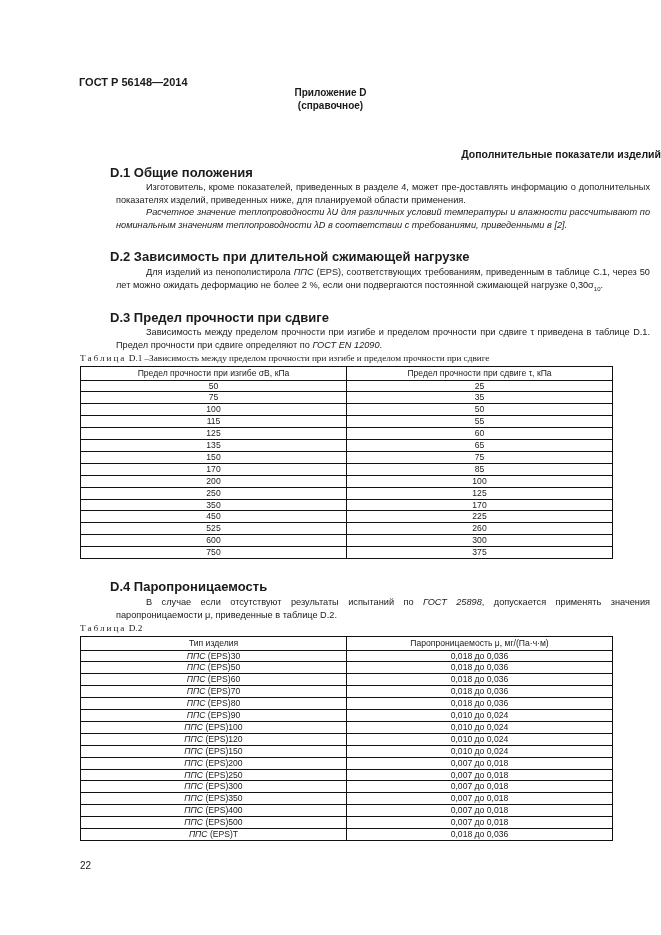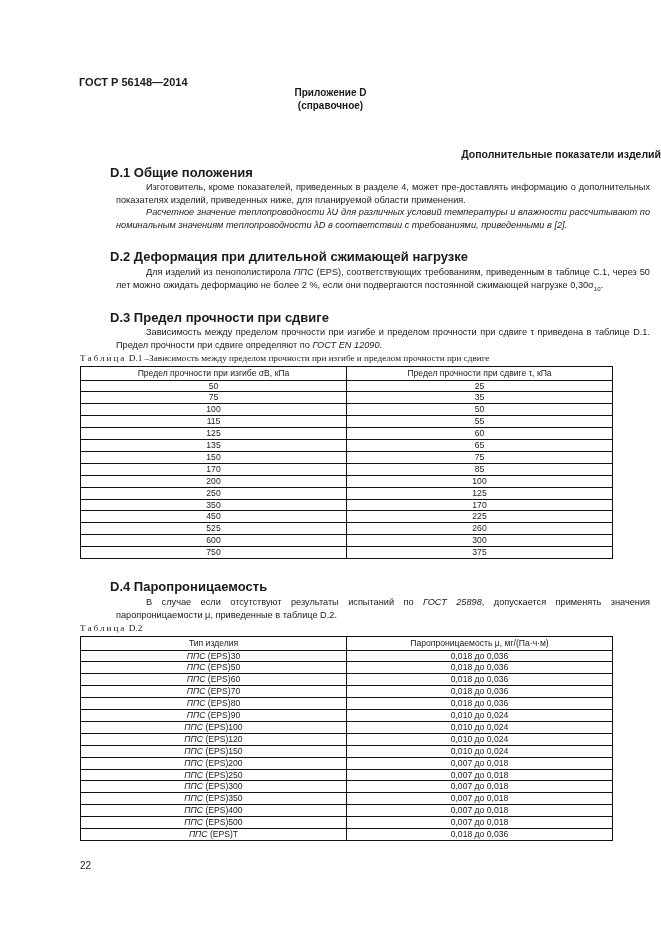--- a/index.html
+++ b/index.html
@@ -37,21 +37,21 @@
     <div>Приложение D</div>
     <div>(справочное)</div>
   </div>
 
   <div class="main-title">Дополнительные показатели изделий</div>
 
   <div class="h" style="top:165px">D.1 Общие положения</div>
   <div class="para" style="top:181px"><span class="ind"></span><span>Изготовитель, кроме показателей, приведенных в разделе 4, может пре-доставлять информацию о дополнительных показателях изделий, приведенных ниже, для планируемой области применения.</span></div>
   <div class="para" style="top:206px"><span class="ind"></span><i>Расчетное значение теплопроводности λU для различных условий температуры и влажности рассчитывают по номинальным значениям теплопроводности λD в соответствии с требованиями, приведенными в [2].</i></div>
 
-  <div class="h" style="top:249px">D.2 Деформация при длительной сжимающей нагрузке</div>
+  <div class="h" style="top:249px">D.2 Зависимость при длительной сжимающей нагрузке</div>
   <div class="para" style="top:266px"><span class="ind"></span><span>Для изделий из пенополистирола </span><i>ППС</i><span> (EPS), соответствующих требованиям, приведенным в таблице С.1, через 50 лет можно ожидать деформацию не более 2 %, если они подвергаются постоянной сжимающей нагрузке 0,30σ</span><sub style="font-size:6px">10</sub><span>.</span></div>
 
   <div class="h" style="top:310px">D.3 Предел прочности при сдвиге</div>
   <div class="para" style="top:326px"><span class="ind"></span><span>Зависимость между пределом прочности при изгибе и пределом прочности при сдвиге τ приведена в таблице D.1. Предел прочности при сдвиге определяют по </span><i>ГОСТ EN 12090</i><span>.</span></div>
 
   <div class="tcap" style="top:353px"><span class="sp">Таблица</span> <span>D.1 –Зависимость между пределом прочности при изгибе и пределом прочности при сдвиге</span></div>
 
   <table class="t" style="top:366px">
     <thead>
       <tr>

